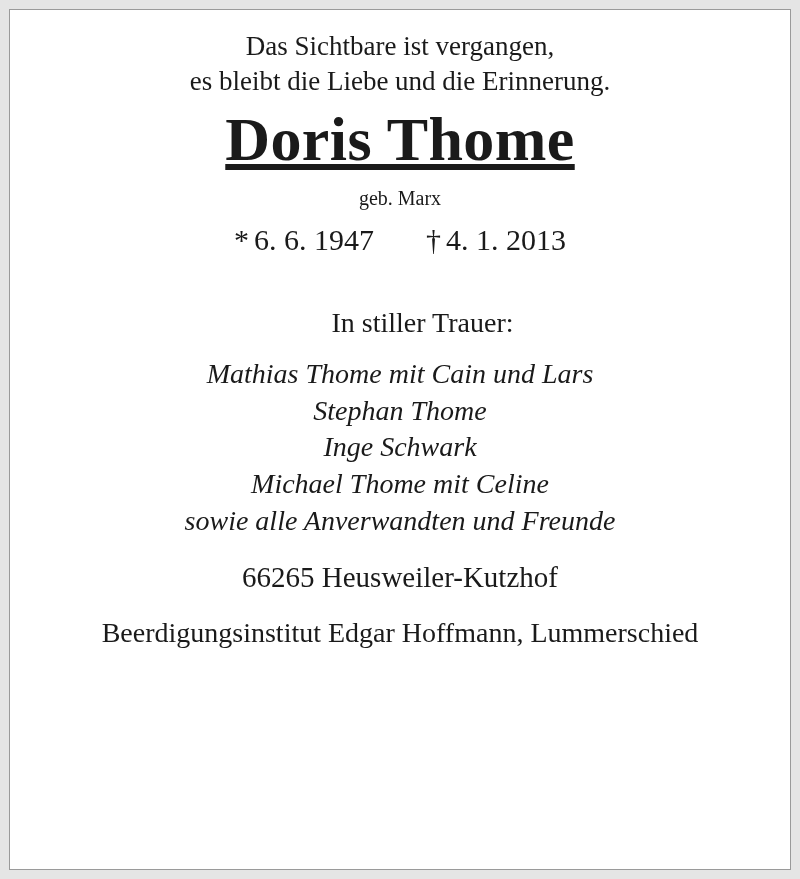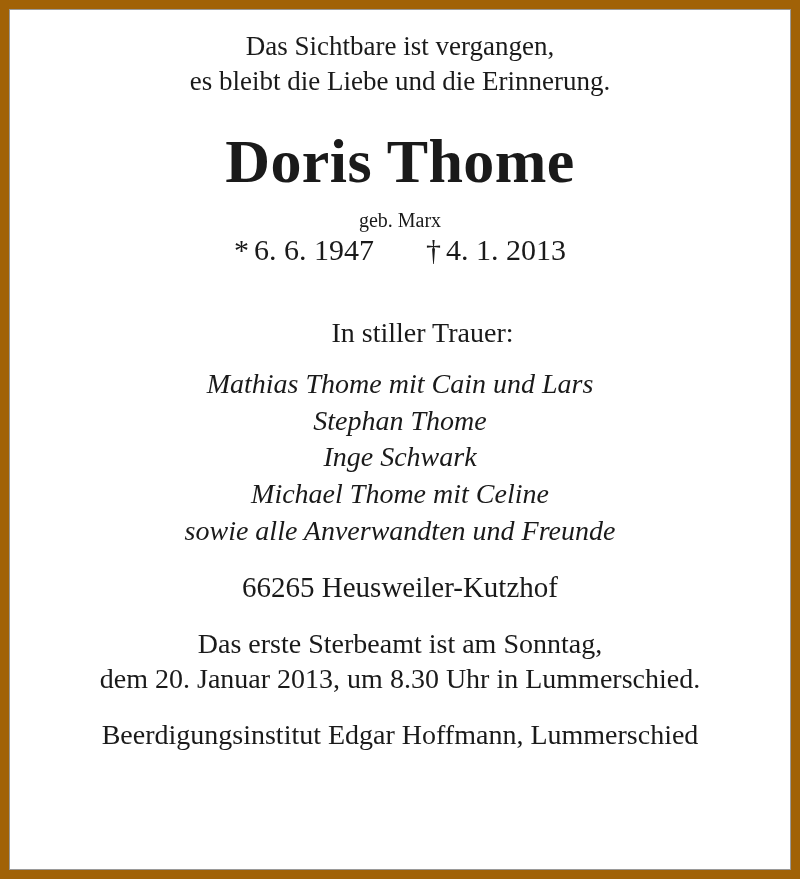--- a/index.html
+++ b/index.html
@@ -6,21 +6,21 @@
   html, body {
     margin: 0;
     padding: 0;
     background: #ffffff;
   }
 
   #obituary-notice {
     width: 800px;
     height: 879px;
     box-sizing: border-box;
-    background: #a16207;
+    background: #e5e5e5;
     padding: 9px;
     font-family: "Liberation Serif", "DejaVu Serif", serif;
     color: #1a1a1a;
     overflow: hidden;
   }
 
   #notice-card {
     width: 100%;
     height: 100%;
     box-sizing: border-box;
@@ -44,40 +44,41 @@
   .block-verse {
     margin-top: 19px;
   }
   .block-verse .line {
     font-size: 27px;
     line-height: 1.28;
   }
 
   
   .block-name {
-    margin-top: 32px;
+    margin-top: 10px;
+    text-decoration: underline;
   }
   #deceased-name {
     font-size: 62px;
     font-weight: bold;
     letter-spacing: 0.4px;
     line-height: 1.0;
   }
 
   
   .block-maidenname {
     margin-top: 17px;
   }
   #maiden-name {
     font-size: 20px;
   }
 
   
   .block-dates {
-    margin-top: 1px;
+    margin-top: 13px;
     display: flex;
     justify-content: center;
     align-items: baseline;
     gap: 52px;
   }
   .block-dates .line {
     font-size: 30px;
   }
   .date-symbol {
     margin-right: 5px;
@@ -170,23 +171,19 @@
       <span class="line">Inge Schwark</span>
       <span class="line">Michael Thome mit Celine</span>
       <span class="line">sowie alle Anverwandten und Freunde</span>
     </div>
 
     <div class="block-place">
       <span class="line" id="place-line">66265 Heusweiler-Kutzhof</span>
     </div>
 
 
-    <div class="block-mass">
-      <span class="line">Das erste Sterbeamt ist am Sonntag,</span>
-      <span class="line">dem 20. Januar 2013, um 8.30 Uhr in Lummerschied.</span>
-    </div>
 
     <div class="block-home">
       <span class="line" id="funeral-home-line">Beerdigungsinstitut Edgar Hoffmann, Lummerschied</span>
     </div>
 
   </div>
 </div>
 
 </body></html>

